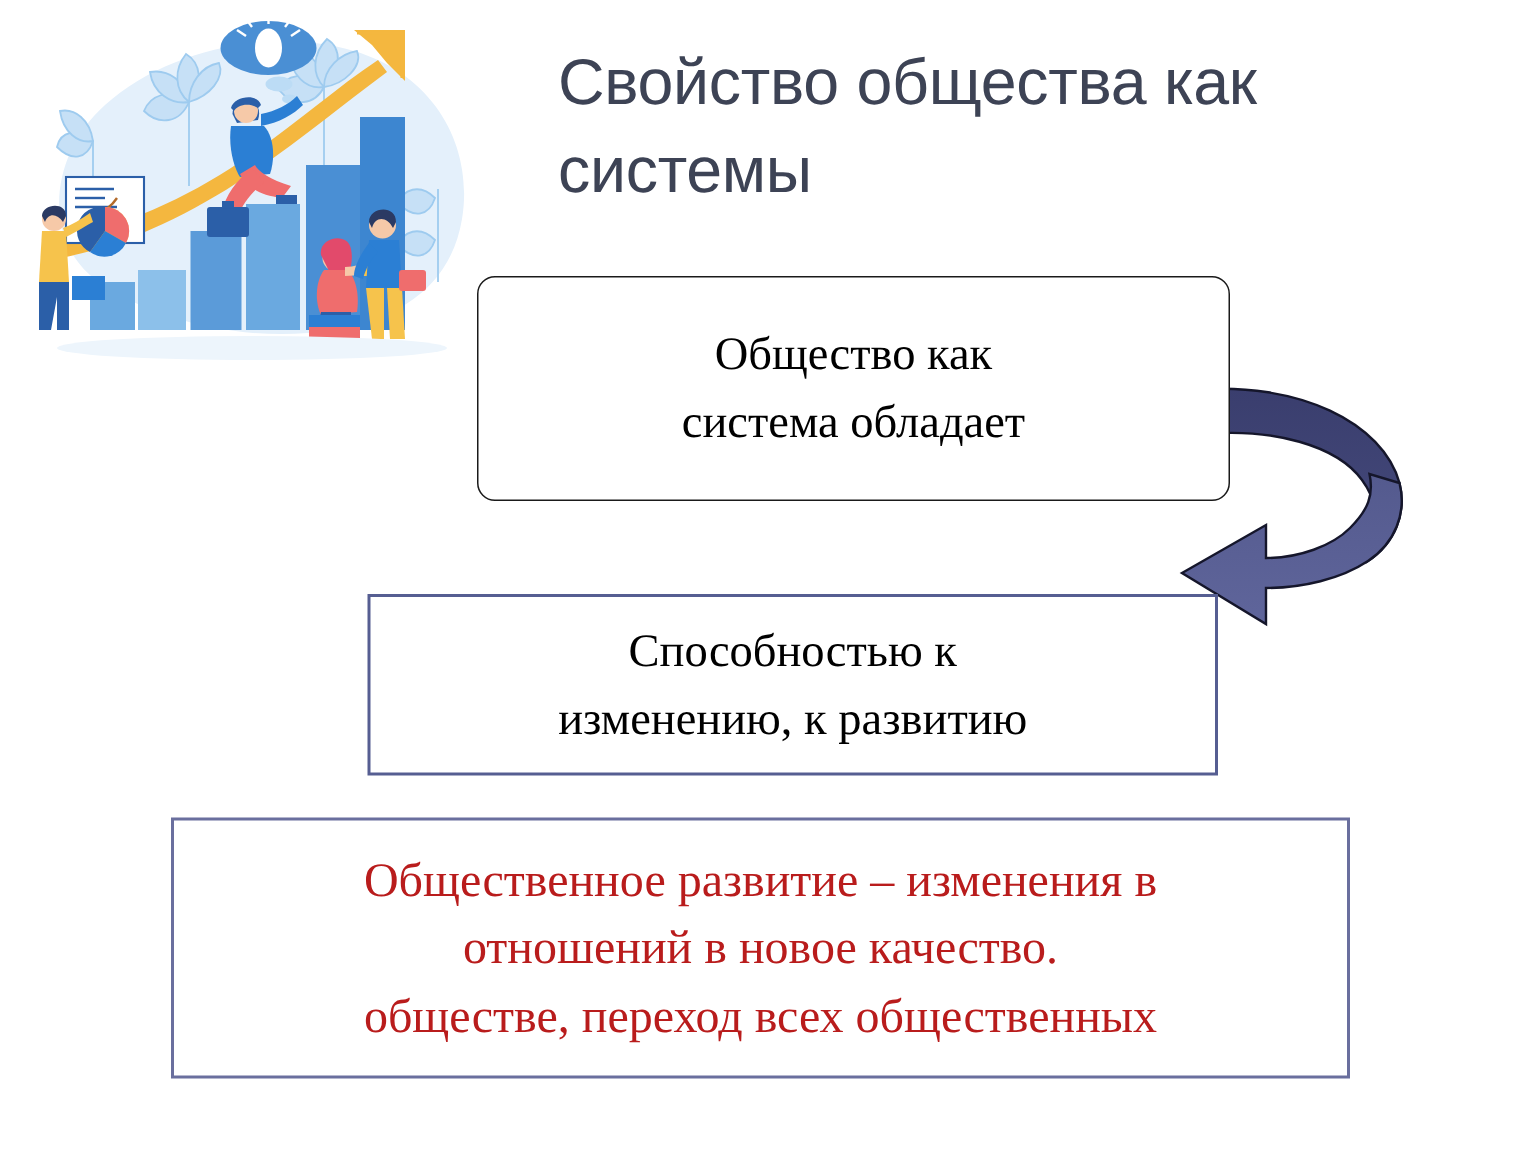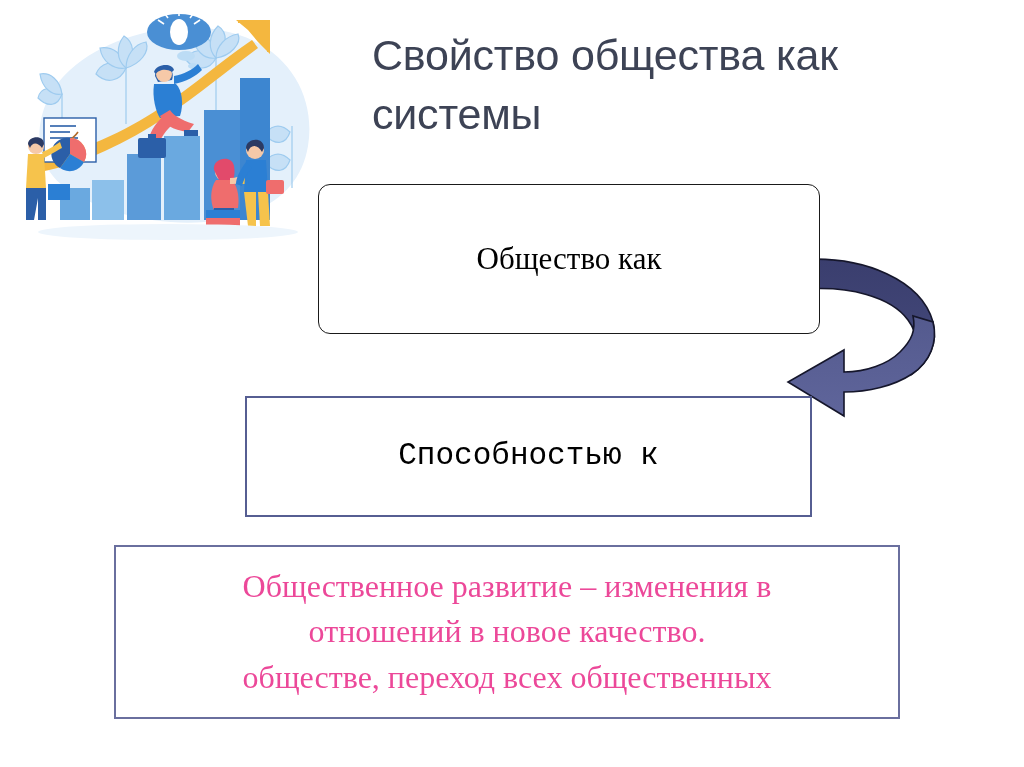--- a/index.html
+++ b/index.html
@@ -93,21 +93,21 @@
     height: 121px;
     box-sizing: border-box;
     border: 2px solid #565e92;
     background: #ffffff;
     display: flex;
     align-items: center;
     justify-content: center;
     z-index: 3;
   }
   #box-ability .txt {
-    font-family: Liberation Mono, monospace;
+    font-family: Liberation Serif, serif;
     font-size: 31px;
     line-height: 1.42;
     color: #000000;
     text-align: center;
     padding: 0 16px;
   }
 
   
   #box-definition {
     position: absolute;
@@ -120,21 +120,21 @@
     background: #ffffff;
     display: flex;
     align-items: center;
     justify-content: center;
     z-index: 3;
   }
   #box-definition .txt {
     font-family: "Liberation Serif", serif;
     font-size: 32px;
     line-height: 1.42;
-    color: #ec4899;
+    color: #b91c1c;
     text-align: center;
     padding: 0 12px;
   }
 
   .line { display: block; }
 </style>
 </head>
 <body>
 
 <div id="slide">
@@ -273,26 +273,28 @@
       <path d="M26 20 C96 14 152 42 163 82 C168 102 160 122 142 134 C150 116 150 96 138 80 C122 58 80 44 26 50 Z" fill="url(#arrTop)" stroke="#15162b" stroke-width="1.6"></path>
 
       <path d="M163 82 C168 102 160 122 142 134 C124 146 98 152 74 152 L74 176 L18 142 L74 110 L74 132
                C96 132 118 124 130 112 C142 100 146 90 143 76 Z" fill="url(#arrBot)" stroke="#15162b" stroke-width="1.6"></path>
     </svg>
   </div>
 
   <div id="box-statement">
     <div class="txt">
       <span class="line">Общество как</span>
+      <span class="line">система обладает</span>
     </div>
   </div>
 
   <div id="box-ability">
     <div class="txt">
       <span class="line">Способностью к</span>
+      <span class="line">изменению, к развитию</span>
     </div>
   </div>
 
   <div id="box-definition">
     <div class="txt">
       <span class="line">Общественное развитие – изменения в</span>
       <span class="line">отношений в новое качество.</span>
       <span class="line">обществе, переход всех общественных</span>
     </div>
   </div>

